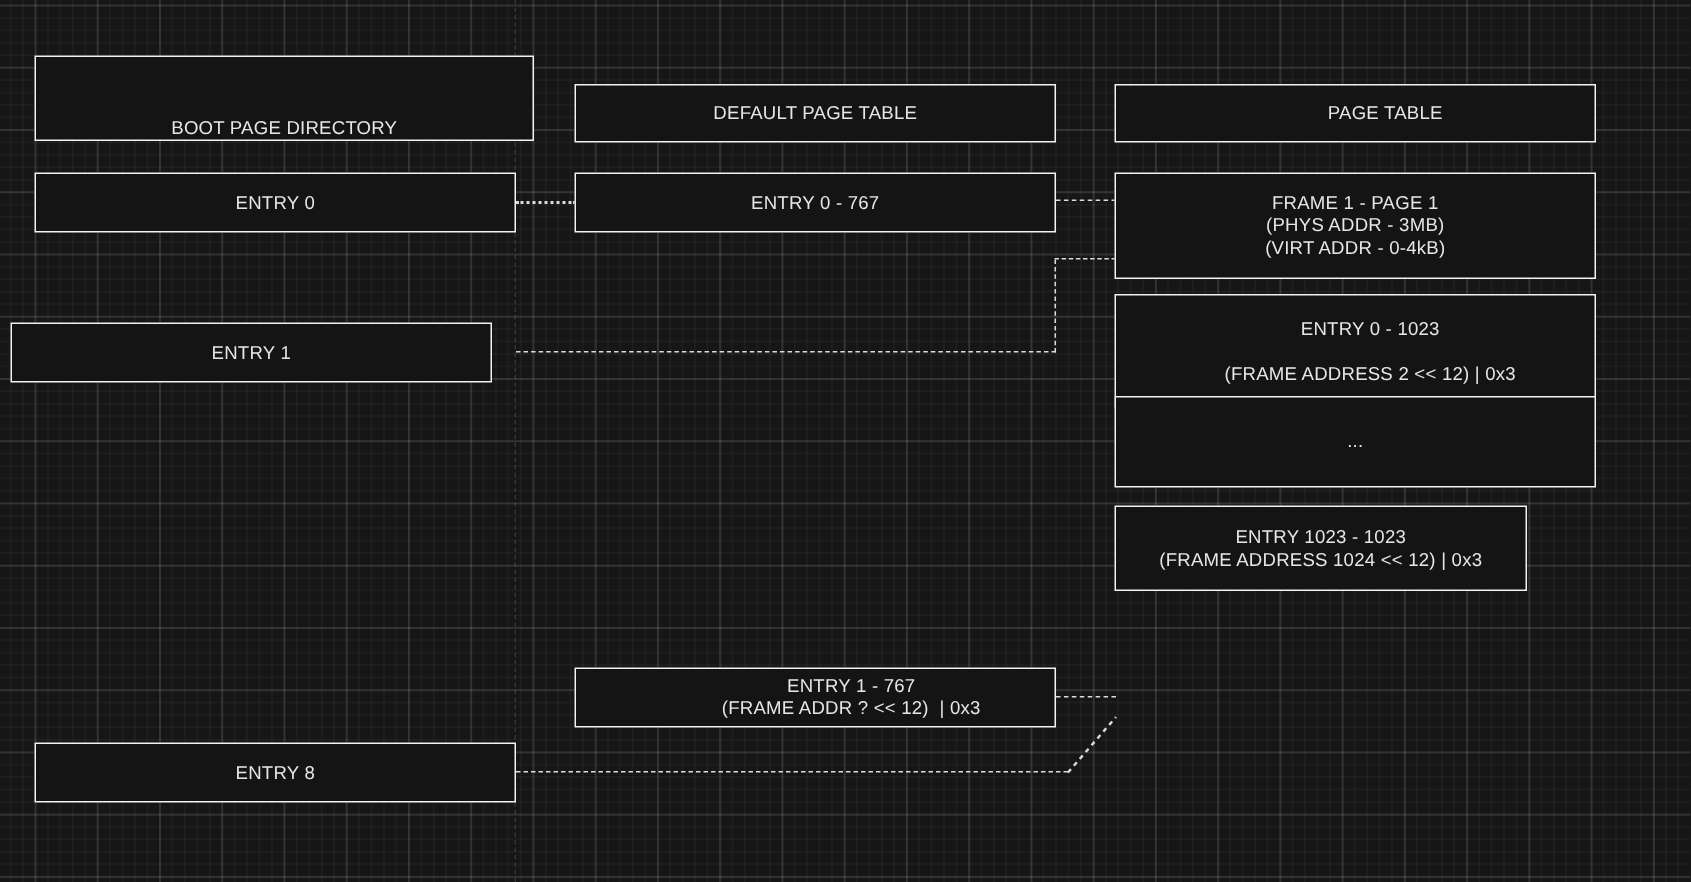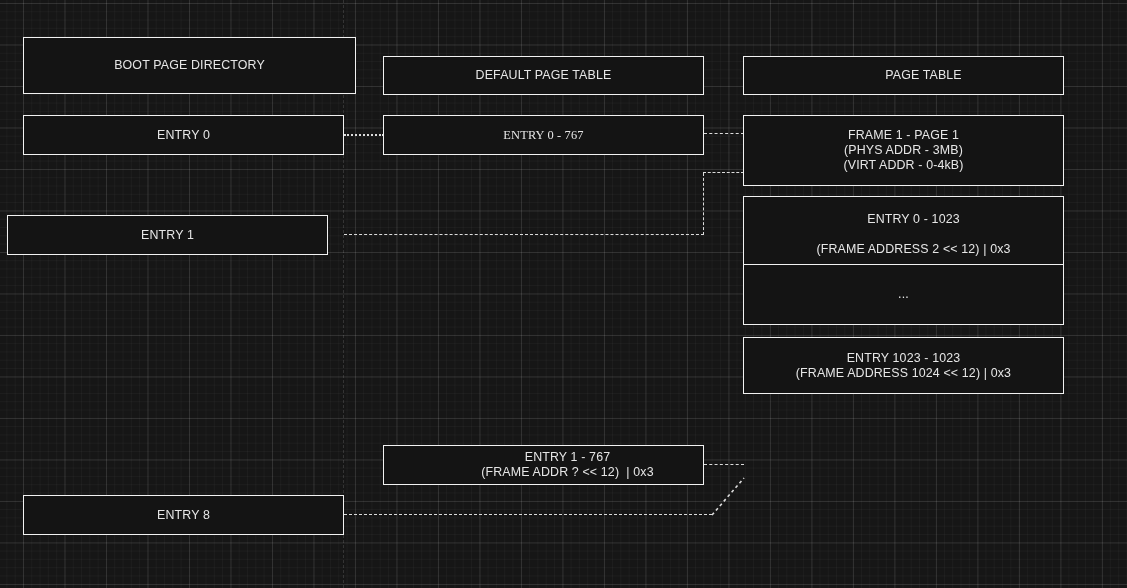--- a/index.html
+++ b/index.html
@@ -103,41 +103,41 @@
   <div class="seg h" style="left:703px; top:172px; width:41px;"></div>
 
   <div class="seg h" style="left:704px; top:464px; width:40px;"></div>
 
   <div class="seg h" style="left:344px; top:514px; width:368px;"></div>
 
   <svg class="diag" style="left:700px; top:460px; width:60px; height:70px;">
     <line x1="12" y1="55" x2="44" y2="18"></line>
   </svg>
 
-  <div class="node" style="left:23px; top:37px; width:333px; height:57px;">
+  <div class="node" style="left:23px; top:37px; width:333px; height:57px;justify-content:flex-end;">
     <span class="ln">BOOT PAGE DIRECTORY</span>
   </div>
 
   <div class="node" style="left:23px; top:115px; width:321px; height:40px;">
     <span class="ln">ENTRY 0</span>
   </div>
 
   <div class="node" style="left:7px; top:215px; width:321px; height:40px;">
     <span class="ln">ENTRY 1</span>
   </div>
 
   <div class="node" style="left:23px; top:495px; width:321px; height:40px;">
     <span class="ln">ENTRY 8</span>
   </div>
 
   <div class="node" style="left:383px; top:56px; width:321px; height:39px;">
     <span class="ln">DEFAULT PAGE TABLE</span>
   </div>
 
-  <div class="node" style="left:383px; top:115px; width:321px; height:40px;font-family:Liberation Serif, serif;">
+  <div class="node" style="left:383px; top:115px; width:321px; height:40px;">
     <span class="ln">ENTRY 0 - 767</span>
   </div>
 
   <div class="node" style="left:383px; top:445px; width:321px; height:40px;padding-left:48px;">
     <span class="ln">ENTRY 1 - 767</span>
     <span class="ln">(FRAME ADDR ? &lt;&lt; 12)  | 0x3</span>
   </div>
 
   <div class="node" style="left:743px; top:56px; width:321px; height:39px;padding-left:40px;">
     <span class="ln">PAGE TABLE</span>
@@ -152,19 +152,19 @@
   <div class="node" style="left:743px; top:196px; width:321px; height:76px;padding-left:20px;">
     <span class="ln">ENTRY 0 - 1023</span>
     <span class="ln blank"></span>
     <span class="ln">(FRAME ADDRESS 2 &lt;&lt; 12) | 0x3</span>
   </div>
 
   <div class="node" style="left:743px; top:264px; width:321px; height:61px;">
     <span class="ln">...</span>
   </div>
 
-  <div class="node" style="left:743px; top:337px; width:321px; height:57px;align-items:center;">
+  <div class="node" style="left:743px; top:337px; width:275px; height:57px;align-items:center;">
     <span class="ln">ENTRY 1023 - 1023</span>
     <span class="ln">(FRAME ADDRESS 1024 &lt;&lt; 12) | 0x3</span>
   </div>
 
 
 </div>
 
 </body></html>

